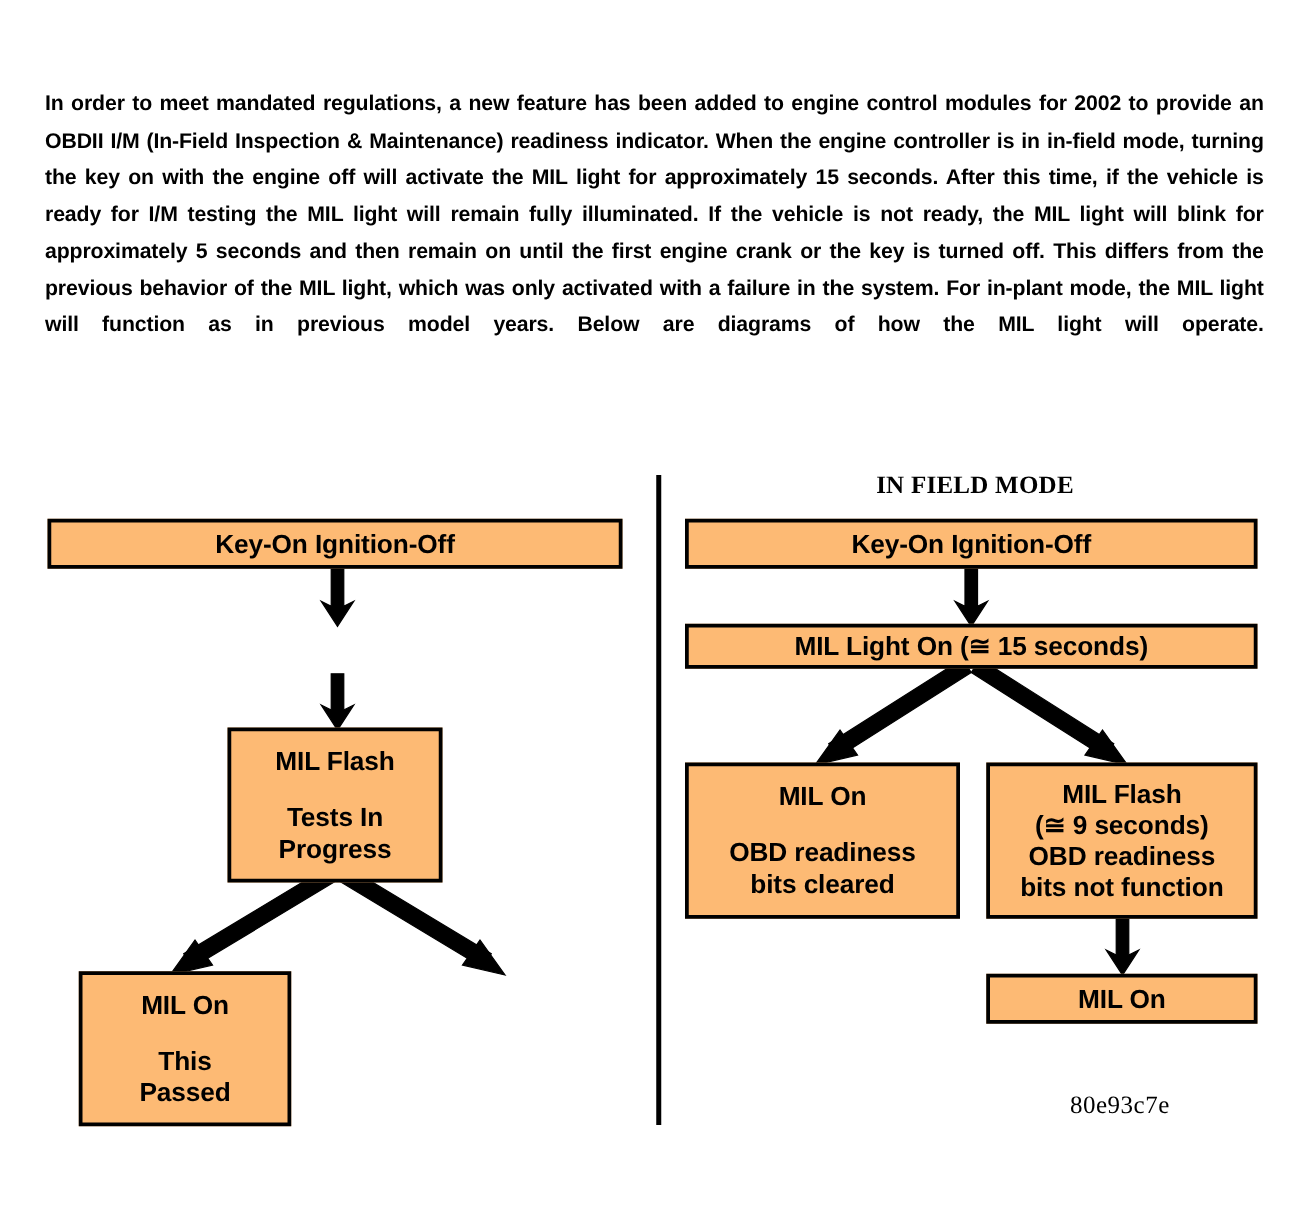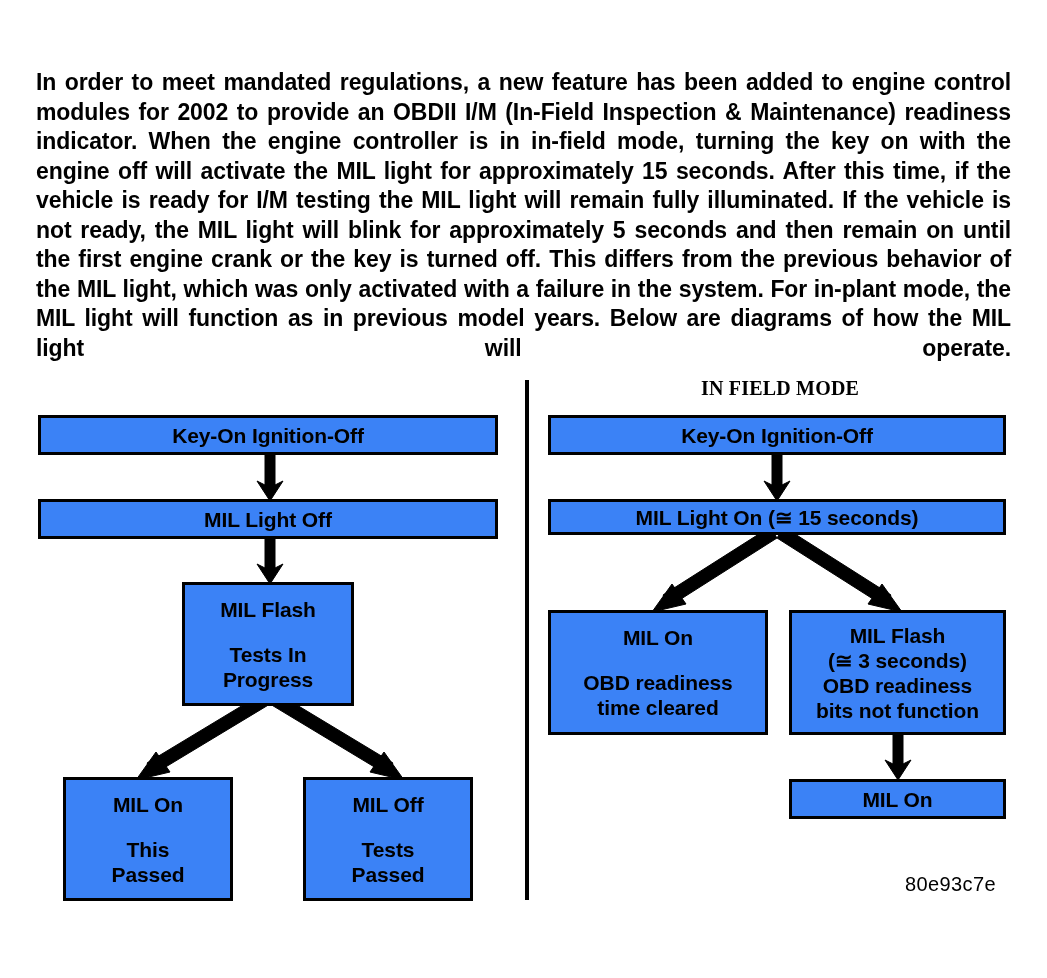--- a/index.html
+++ b/index.html
@@ -15,21 +15,21 @@
     color: #000000;
     overflow: hidden;
   }
 
   
   #intro-paragraph {
     position: absolute;
     left: 36px;
     top: 68px;
     width: 975px;
-    font-size: 23px;
+    font-size: 17px;
     font-weight: bold;
     line-height: 29.5px;
     text-align: justify;
     text-justify: inter-word;
     letter-spacing: -0.1px;
   }
   #intro-paragraph::after {
     content: "";
     display: inline-block;
     width: 100%;
@@ -63,21 +63,21 @@
     width: 4px;
     height: 520px;
     background: #000000;
   }
 
   
   .fc-box {
     position: absolute;
     box-sizing: border-box;
     border: 3px solid #000000;
-    background: #3b82f6;
+    background: #fdba74;
     display: flex;
     flex-direction: column;
     align-items: center;
     justify-content: center;
     text-align: center;
     font-size: 21px;
     font-weight: bold;
     line-height: 25px;
     letter-spacing: -0.1px;
     z-index: 3;
@@ -105,26 +105,26 @@
     z-index: 2;
     overflow: visible;
   }
   .arrow-svg path,
   .arrow-svg line,
   .arrow-svg polygon { fill: #000000; stroke: #000000; }
 
   
   #reference-code {
     position: absolute;
-    left: 905px;
+    left: 856px;
     top: 873px;
     font-size: 20px;
     font-weight: normal;
     letter-spacing: 0.4px;
-    font-family: Liberation Sans, sans-serif;
+    font-family: Liberation Serif, serif;
   }
 </style>
 </head>
 <body>
 
 <div id="intro-paragraph">In order to meet mandated regulations, a new feature has been added to engine control modules for 2002 to provide an OBDII I/M (In-Field Inspection &amp; Maintenance) readiness indicator.  When the engine controller is in in-field mode, turning the key on with the engine off will activate the MIL light for approximately 15 seconds.  After this time, if the vehicle is ready for I/M testing the MIL light will remain fully illuminated.  If the vehicle is not ready, the MIL light will blink for approximately 5 seconds and then remain on until the first engine crank or the key is turned off.  This differs from the previous behavior of the MIL light, which was only activated with a failure in the system.  For in-plant mode, the MIL light will function as in previous model years.  Below are diagrams of how the MIL light will operate.</div>
 
 <div id="diagrams">
 
 
@@ -133,23 +133,20 @@
   <div id="panel-divider"></div>
 
   <div class="fc-box" id="lp-box-keyon">
     <span class="ln">Key-On Ignition-Off</span>
   </div>
 
   <svg class="arrow-svg" style="left:250px; top:455px;" width="40" height="46" viewBox="0 0 40 46">
     <polygon points="15,0 25,0 25,30 33,26 20,46 7,26 15,30"></polygon>
   </svg>
 
-  <div class="fc-box" id="lp-box-miloff">
-    <span class="ln">MIL Light Off</span>
-  </div>
 
   <svg class="arrow-svg" style="left:250px; top:539px;" width="40" height="45" viewBox="0 0 40 45">
     <polygon points="15,0 25,0 25,29 33,25 20,45 7,25 15,29"></polygon>
   </svg>
 
   <div class="fc-box" id="lp-box-flash">
     <span class="ln">MIL Flash</span>
     <span class="line-gap"></span>
     <span class="ln">Tests In</span>
     <span class="ln">Progress</span>
@@ -164,26 +161,20 @@
     <polygon points="274,78 240,70 254,50"></polygon>
   </svg>
 
   <div class="fc-box" id="lp-box-milon">
     <span class="ln">MIL On</span>
     <span class="line-gap"></span>
     <span class="ln">This</span>
     <span class="ln">Passed</span>
   </div>
 
-  <div class="fc-box" id="lp-box-miloff2">
-    <span class="ln">MIL Off</span>
-    <span class="line-gap"></span>
-    <span class="ln">Tests</span>
-    <span class="ln">Passed</span>
-  </div>
 
   <div class="fc-box" id="if-box-keyon">
     <span class="ln">Key-On Ignition-Off</span>
   </div>
 
   <svg class="arrow-svg" style="left:757px; top:455px;" width="40" height="46" viewBox="0 0 40 46">
     <polygon points="15,0 25,0 25,30 33,26 20,46 7,26 15,30"></polygon>
   </svg>
 
   <div class="fc-box" id="if-box-milon15">
@@ -196,26 +187,26 @@
     <polygon points="4,76 38,68 24,48"></polygon>
 
     <path d="M 129 2 L 236 70 L 243 59 L 136 -9 Z"></path>
     <polygon points="254,76 220,68 234,48"></polygon>
   </svg>
 
   <div class="fc-box" id="if-box-milon">
     <span class="ln">MIL On</span>
     <span class="line-gap"></span>
     <span class="ln">OBD readiness</span>
-    <span class="ln">time cleared</span>
+    <span class="ln">bits cleared</span>
   </div>
 
   <div class="fc-box" id="if-box-flash5">
     <span class="ln">MIL Flash</span>
-    <span class="ln">(≅ 3 seconds)</span>
+    <span class="ln">(≅ 9 seconds)</span>
     <span class="ln">OBD readiness</span>
     <span class="ln">bits not function</span>
   </div>
 
   <svg class="arrow-svg" style="left:878px; top:735px;" width="40" height="45" viewBox="0 0 40 45">
     <polygon points="15,0 25,0 25,29 33,25 20,45 7,25 15,29"></polygon>
   </svg>
 
   <div class="fc-box" id="if-box-milon2">
     <span class="ln">MIL On</span>

